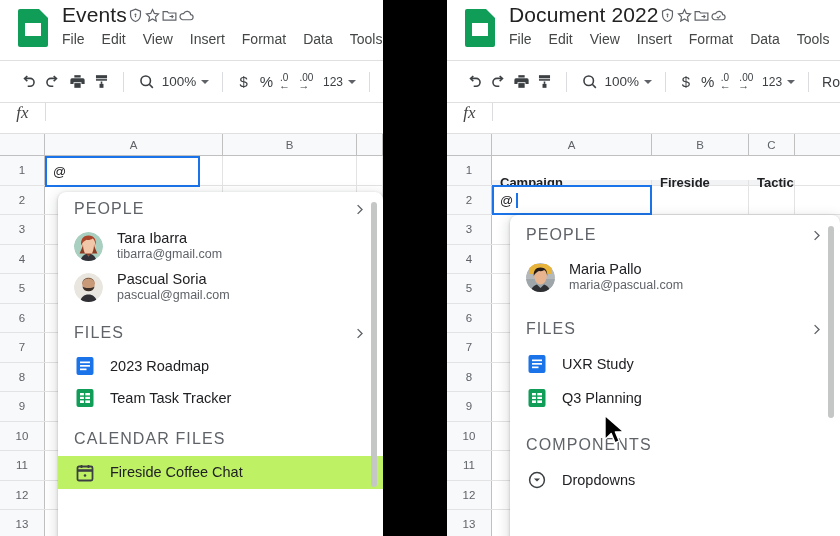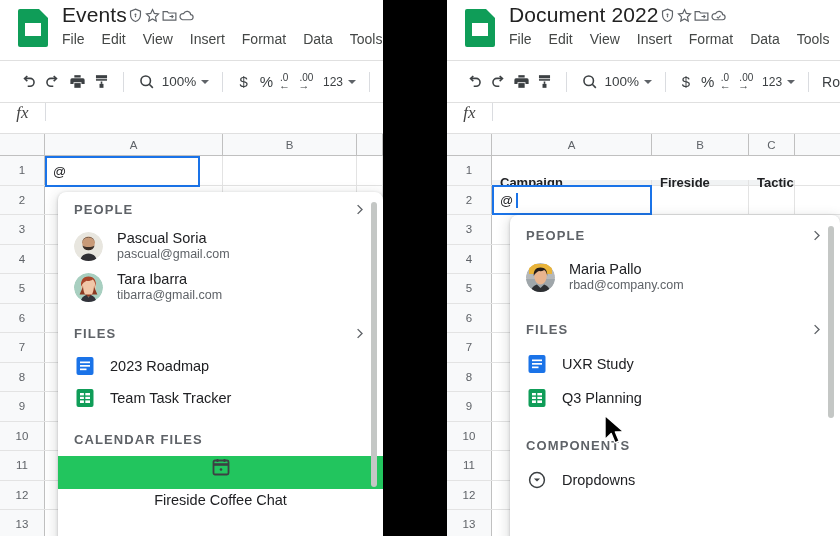--- a/index.html
+++ b/index.html
@@ -93,27 +93,27 @@
   }
   .caret-bar { display:inline-block; width:1.5px; height:15px; background:#1a73e8; margin-left:3px; }
 
   
   .popup {
     position:absolute; background:#fff; border-radius:8px;
     box-shadow: 0 1px 3px rgba(60,64,67,.3), 0 4px 12px 3px rgba(60,64,67,.15);
     z-index:20; overflow:hidden;
   }
   .sec-head { display:flex; align-items:center; justify-content:space-between; padding: 0 16px; height:34px; }
-  .sec-head .t { font-size:13px; letter-spacing:1.1px; color:#5f6368; font-weight:bold; }
+  .sec-head .t { font-size:16px; letter-spacing:1.1px; color:#5f6368; font-weight:normal; }
   .sec-head .chev { color:#5f6368; display:flex; }
   .sec-head .chev svg { width:15px; height:15px; display:block; }
 
   .mi { display:flex; align-items:center; gap:14px; padding:0 16px; height:32px; }
   .mi.tall { height:41px; }
-  .mi.hover { background:#22c55e;flex-direction:column; }
+  .mi.hover { background:#bef264; }
   .mi .label { font-size:14.5px; color:#202124; line-height:1.15; }
   .mi .sub { font-size:12.5px; color:#5f6368; line-height:1.25; }
   .mi .two { display:flex; flex-direction:column; justify-content:center; }
 
   .avatar { width:29px; height:29px; border-radius:50%; flex:none; overflow:hidden; position:relative; }
   .avatar svg { display:block; width:29px; height:29px; }
 
   .ficon { width:22px; height:22px; flex:none; display:flex; align-items:center; justify-content:center; }
   .ficon svg { width:20px; height:20px; display:block; }
 
@@ -336,46 +336,46 @@
           <span class="chev">
               <svg viewBox="0 0 24 24" fill="none" stroke="#5f6368" stroke-width="2.2">
                 <path d="M9 5l7 7-7 7"></path>
               </svg>
             </span>
         </div>
 
         <div class="mi tall">
           <span class="avatar">
             <svg viewBox="0 0 29 29">
+                <circle cx="14.5" cy="14.5" r="14.5" fill="#a8cfc0"></circle>
+                <path d="M14.5 4c5 0 7.4 3.3 7.4 8.6 0 6-3 10.4-7.4 10.4S7.1 18.6 7.1 12.6C7.1 7.3 9.5 4 14.5 4z" fill="#f0c7a8"></path>
+                <path d="M7.2 13.6C6.3 8.3 8.6 3.4 14.5 3.4s8.2 4.9 7.3 10.2c-.5-3.7-1.4-6.1-3.2-7.2-1.6 1.3-4.2 1.9-6.1 1.3-1.9 1.3-4.3 2.4-5.3 5.9z" fill="#a8452a"></path>
+                <path d="M5.6 21.5c1.3-3.5 3.4-6.7 3.4-9.6 0 7 2.4 11.9 5.5 11.9s5.5-4.9 5.5-11.9c0 2.9 2.1 6.1 3.4 9.6z" fill="#8d3a22"></path>
+                <path d="M6.5 29c.6-4 3-6.3 5.7-7.1l2.3 2.6 2.3-2.6c2.7.8 5.1 3.1 5.7 7.1z" fill="#32323a"></path>
+              </svg>
+          </span>
+          <span class="two">
+            <span class="label">Tara Ibarra</span>
+            <span class="sub">tibarra@gmail.com</span>
+          </span>
+        </div>
+
+        <div class="mi tall">
+          <span class="avatar">
+            <svg viewBox="0 0 29 29">
                 <circle cx="14.5" cy="14.5" r="14.5" fill="#e8e6df"></circle>
                 <circle cx="14.5" cy="11" r="6.4" fill="#c89a78"></circle>
                 <path d="M8.1 11.6a6.4 6.4 0 0 1 12.8 0c0-4-2.6-6.6-6.4-6.6S8.1 7.6 8.1 11.6z" fill="#2b2320"></path>
                 <path d="M8.4 13.4c.9 3.4 3.1 4.9 6.1 4.9s5.2-1.5 6.1-4.9c-1.6 1-3.7 1.5-6.1 1.5s-4.5-.5-6.1-1.5z" fill="#3b2f28"></path>
                 <path d="M6 29c.9-5.1 4.2-7.6 8.5-7.6S22.1 23.9 23 29z" fill="#2f2f34"></path>
               </svg>
           </span>
           <span class="two">
             <span class="label">Pascual Soria</span>
             <span class="sub">pascual@gmail.com</span>
-          </span>
-        </div>
-
-        <div class="mi tall">
-          <span class="avatar">
-            <svg viewBox="0 0 29 29">
-                <circle cx="14.5" cy="14.5" r="14.5" fill="#a8cfc0"></circle>
-                <path d="M14.5 4c5 0 7.4 3.3 7.4 8.6 0 6-3 10.4-7.4 10.4S7.1 18.6 7.1 12.6C7.1 7.3 9.5 4 14.5 4z" fill="#f0c7a8"></path>
-                <path d="M7.2 13.6C6.3 8.3 8.6 3.4 14.5 3.4s8.2 4.9 7.3 10.2c-.5-3.7-1.4-6.1-3.2-7.2-1.6 1.3-4.2 1.9-6.1 1.3-1.9 1.3-4.3 2.4-5.3 5.9z" fill="#a8452a"></path>
-                <path d="M5.6 21.5c1.3-3.5 3.4-6.7 3.4-9.6 0 7 2.4 11.9 5.5 11.9s5.5-4.9 5.5-11.9c0 2.9 2.1 6.1 3.4 9.6z" fill="#8d3a22"></path>
-                <path d="M6.5 29c.6-4 3-6.3 5.7-7.1l2.3 2.6 2.3-2.6c2.7.8 5.1 3.1 5.7 7.1z" fill="#32323a"></path>
-              </svg>
-          </span>
-          <span class="two">
-            <span class="label">Tara Ibarra</span>
-            <span class="sub">tibarra@gmail.com</span>
           </span>
         </div>
 
         <div class="sec-head" style="margin-top:8px">
           <span class="t">FILES</span>
           <span class="chev">
               <svg viewBox="0 0 24 24" fill="none" stroke="#5f6368" stroke-width="2.2">
                 <path d="M9 5l7 7-7 7"></path>
               </svg>
             </span>
@@ -648,21 +648,21 @@
                 <circle cx="14.5" cy="14.5" r="14.5" fill="#b5b8ba"></circle>
                 <rect y="16" width="29" height="13" fill="#9fa6aa"></rect>
                 <path d="M3 1h23v10H3z" fill="#e8b33a"></path>
                 <path d="M14.5 5.5c4.2 0 6.2 2.8 6.2 7 0 5.2-2.7 9-6.2 9s-6.2-3.8-6.2-9c0-4.2 2-7 6.2-7z" fill="#e8b48f"></path>
                 <path d="M7.8 13C7.2 8 9.8 4.6 14.5 4.6S21.8 8 21.2 13c-.4-3.2-1.5-5.2-3-6-1.7 1.1-3.7 1.5-5.3 1.1-1.8 1-4.2 2.4-5.1 4.9z" fill="#241d1b"></path>
                 <path d="M4.5 29c.8-4.2 3.5-6.8 6.4-7.6l3.6 3.6 3.6-3.6c2.9.8 5.6 3.4 6.4 7.6z" fill="#2d2f33"></path>
               </svg>
           </span>
           <span class="two">
             <span class="label">Maria Pallo</span>
-            <span class="sub">rbad@company.com</span>
+            <span class="sub">maria@pascual.com</span>
           </span>
         </div>
 
         <div class="sec-head" style="margin-top:12px; height:36px">
           <span class="t">FILES</span>
           <span class="chev">
               <svg viewBox="0 0 24 24" fill="none" stroke="#5f6368" stroke-width="2.2">
                 <path d="M9 5l7 7-7 7"></path>
               </svg>
             </span>

